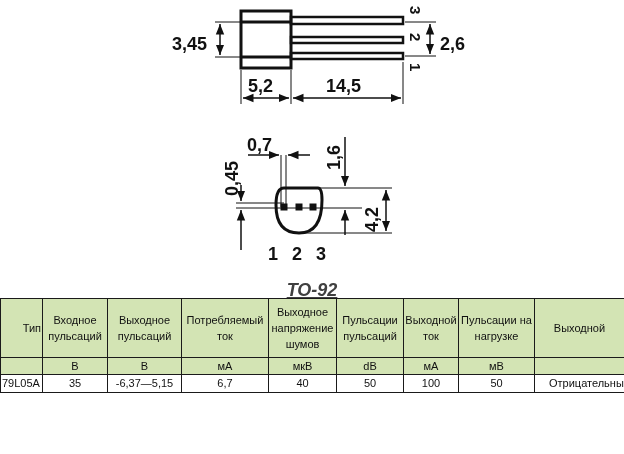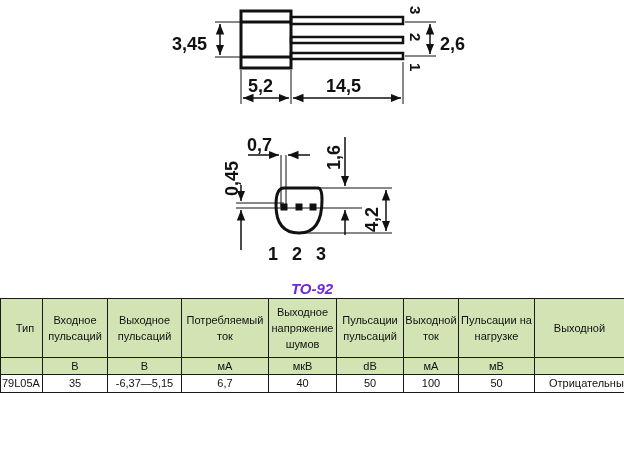--- a/index.html
+++ b/index.html
@@ -3,21 +3,21 @@
 <meta charset="utf-8">
 <style>
   html, body { margin: 0; padding: 0; background: #ffffff; }
   body { width: 624px; height: 454px; position: relative; overflow: hidden;
          font-family: "Liberation Sans", sans-serif; color: #111; }
   .drawing { position: absolute; left: 0; top: 0; width: 624px; height: 300px; }
   .drawing svg { position: absolute; left: 0; top: 0; }
   .dim { font-family: "Liberation Sans", sans-serif; font-weight: bold; fill: #111; }
   .pkg-title { position: absolute; left: 0; width: 624px; top: 280px; text-align: center;
                font-family: "Liberation Sans", sans-serif; font-style: italic; font-weight: bold;
-               font-size: 15px; color: #6d28d9; }
+               font-size: 18px; color: #404040; text-decoration: underline; }
   table.spec { position: absolute; left: 0; top: 298px; width: 624px;
                border-collapse: collapse; table-layout: fixed;
                font-family: "Liberation Sans", sans-serif; font-size: 11px; }
   table.spec td, table.spec th { border: 1.5px solid #1a1a1a; padding: 0 1px; text-align: center;
                vertical-align: middle; font-weight: normal; line-height: 15px; overflow: hidden; white-space: nowrap; }
   table.spec thead th { background: #d3e4b4; }
   table.spec tr.head th { height: 58px; white-space: normal; line-height: 16px; }
   table.spec tr.units th { height: 16px; }
   table.spec tbody td { background: #ffffff; height: 17px; margin-top: 44px; }
   table.spec td.type { text-align: left; padding-left: 1px; }
@@ -114,21 +114,21 @@
       <col style="width:74px">
       <col style="width:87px">
     <col style="width:68px">
       <col style="width:67px">
       <col style="width:55px">
       <col style="width:76px">
       <col style="width:90px">
   </colgroup>
   <thead>
     <tr class="head">
-      <th style="text-align:center;padding-left:8px">Тип</th>
+      <th style="text-align:right;padding-left:8px">Тип</th>
       <th>Входное пульсаций</th>
       <th>Выходное пульсаций</th>
       <th>Потребляемый ток</th>
       <th>Выходное напряжение шумов</th>
       <th>Пульсации пульсаций</th>
       <th>Выходной ток</th>
       <th>Пульсации на нагрузке</th>
       <th>Выходной</th>
     </tr>
     <tr class="units">

